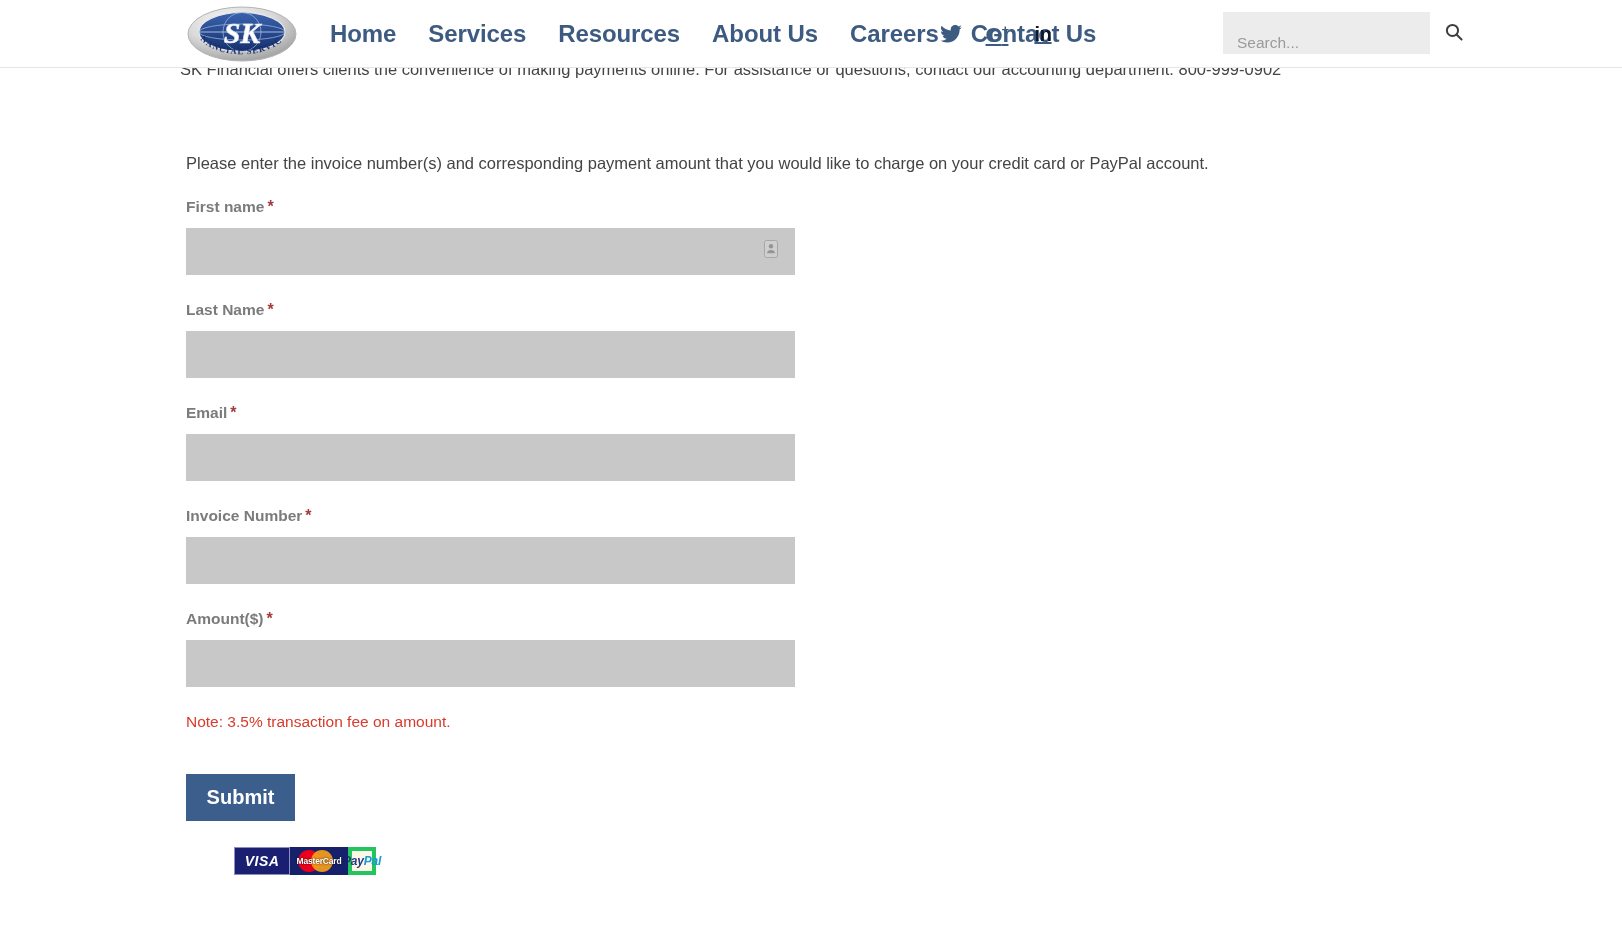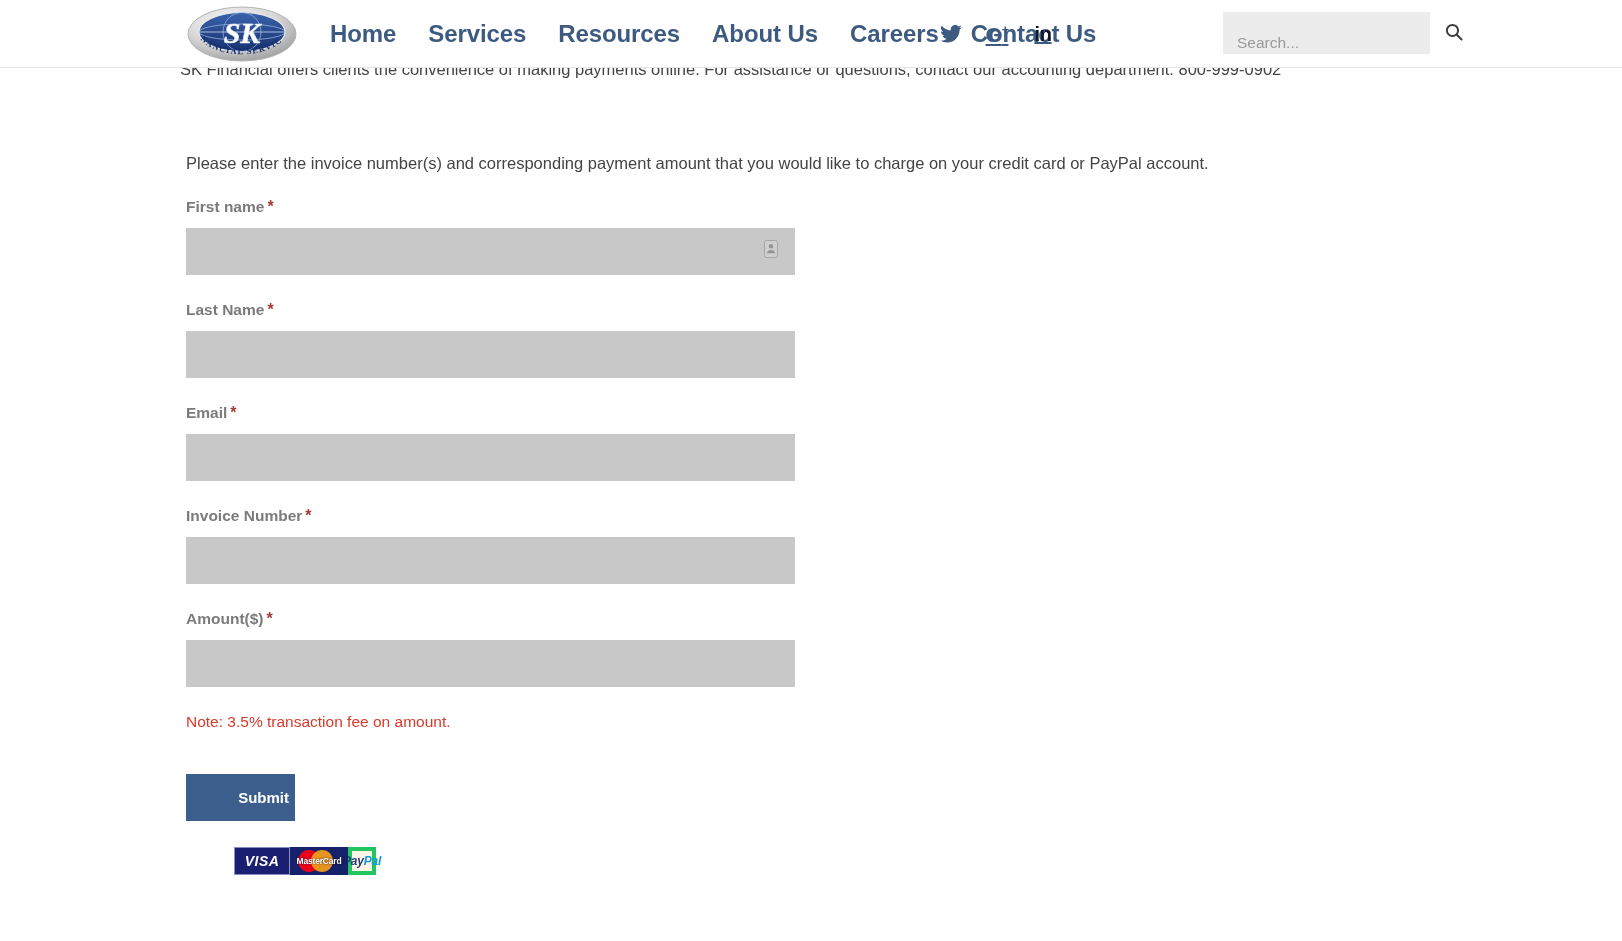--- a/index.html
+++ b/index.html
@@ -213,25 +213,24 @@
   }
 
   .submit-btn {
     margin-top: 43px;
     width: 109px;
     height: 47px;
     background: #3b5e8c;
     color: #ffffff;
     border: none;
     font-family: "Liberation Sans", sans-serif;
-    font-size: 15px;
+    font-size: 20px;
     font-weight: 700;
     cursor: pointer;
     display: block;
-    text-align: right;
   }
 
   .pay-logos {
     margin-top: 26px;
     display: flex;
     gap: 0;
     align-items: flex-start;
     padding-left: 48px;
   }
   .pay-logo {

